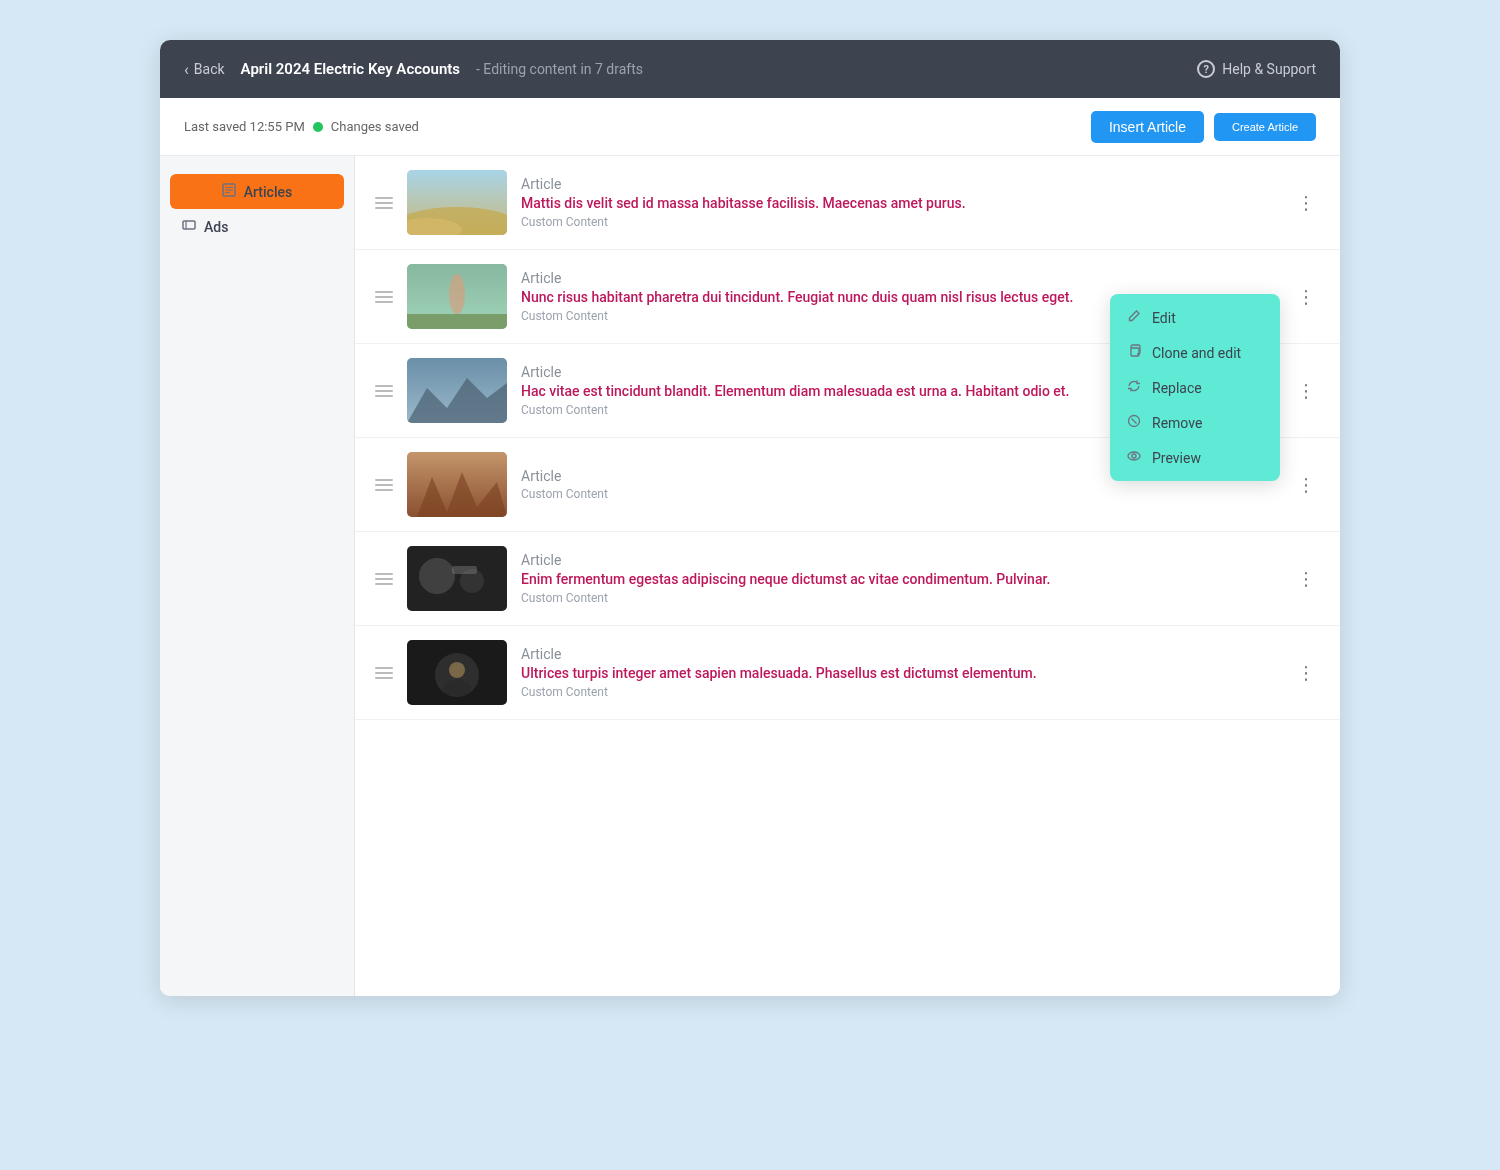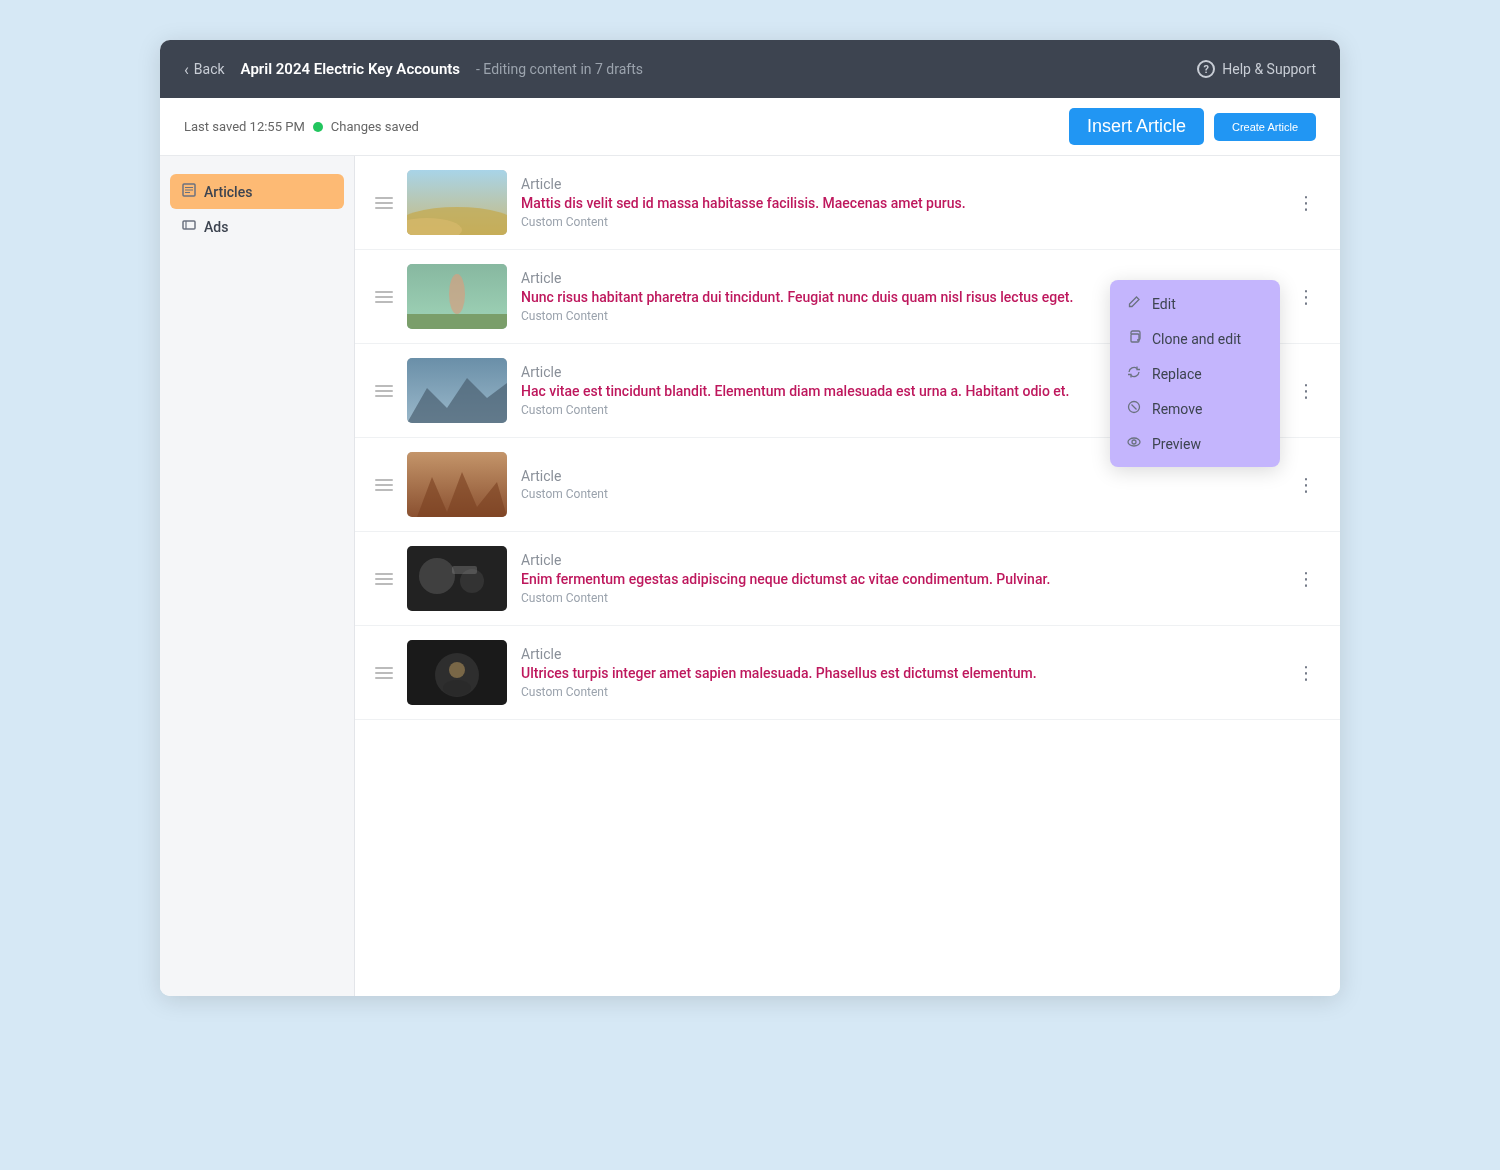--- a/index.html
+++ b/index.html
@@ -105,21 +105,21 @@
       display: flex;
       align-items: center;
       gap: 10px;
     }
     .btn-insert {
       background: #2196f3;
       color: #fff;
       border: none;
       border-radius: 5px;
       padding: 8px 18px;
-      font-size: 18px;
+      font-size: 14px;
       cursor: pointer;
       font-weight: 500;
     }
     .btn-create {
       background: #2196f3;
       color: #fff;
       border: none;
       border-radius: 5px;
       padding: 8px 18px;
       font-size: 11px;
@@ -144,21 +144,22 @@
       align-items: center;
       gap: 8px;
       padding: 9px 12px;
       border-radius: 6px;
       cursor: pointer;
       font-size: 14px;
       color: #3d4450;
       font-weight: 500;
     }
     .sidebar-item.active {
-      background: #fdba74;
+      background: #f97316;
+      justify-content: center;
     }
     .sidebar-icon {
       font-size: 14px;
       color: #6b7280;
     }
     
     .content-area {
       flex: 1;
       background: #fff;
       position: relative;
@@ -237,22 +238,22 @@
       align-items: center;
       justify-content: center;
       color: #6b7280;
       font-size: 18px;
       flex-shrink: 0;
     }
     
     .dropdown-menu {
       position: absolute;
       right: 60px;
-      top: 30px;
-      background: #c4b5fd;
+      top: 44px;
+      background: #5eead4;
       border-radius: 8px;
       box-shadow: 0 4px 20px rgba(0,0,0,0.15);
       min-width: 170px;
       z-index: 100;
       padding: 6px 0;
     }
     .dropdown-item {
       display: flex;
       align-items: center;
       gap: 10px;

